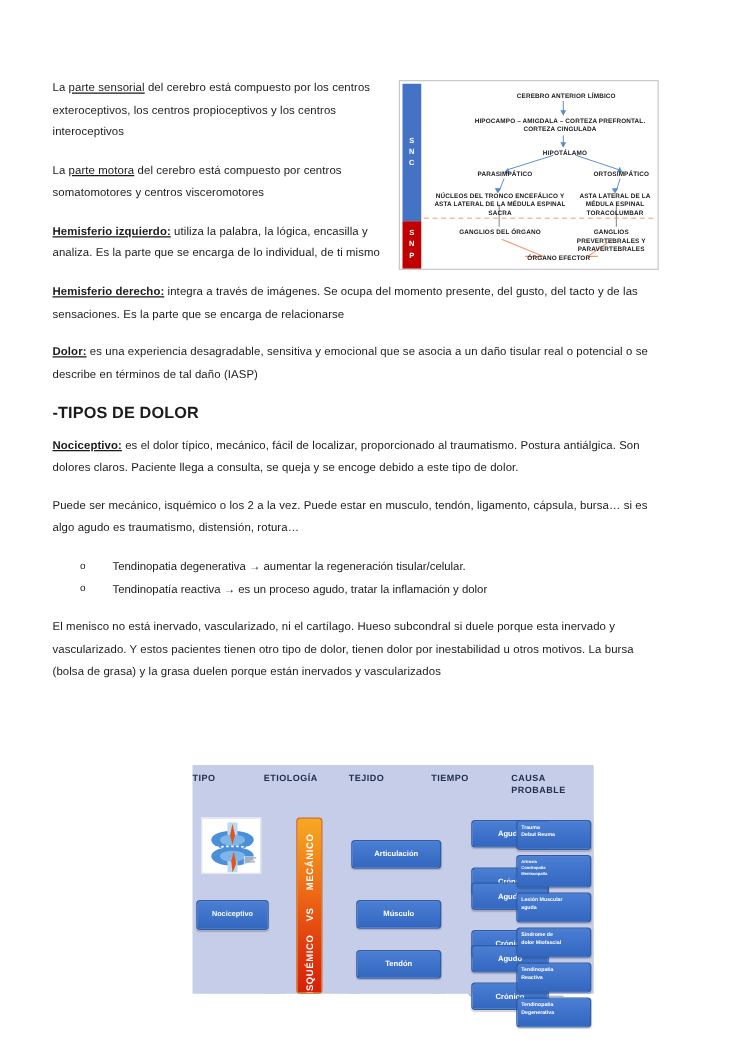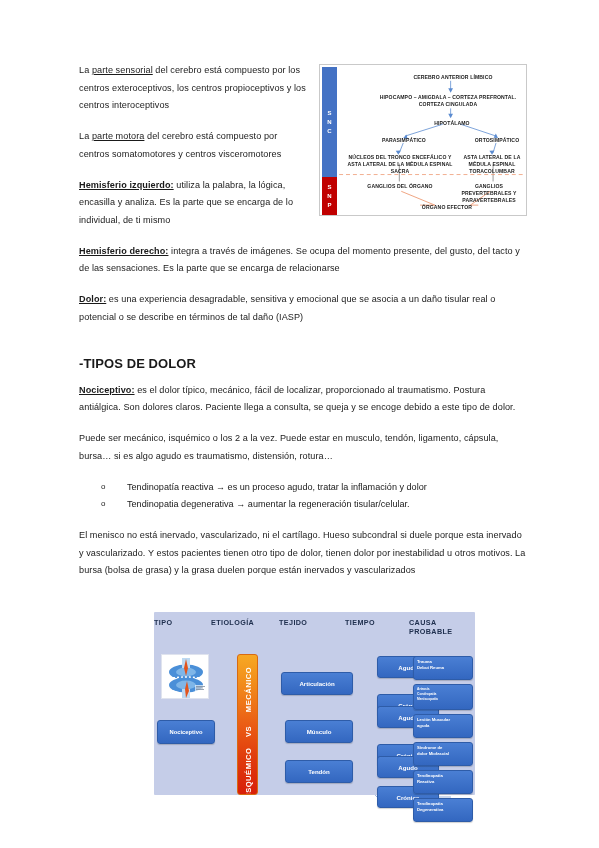--- a/index.html
+++ b/index.html
@@ -11,21 +11,21 @@
     width: 599px; height: 848px;
     font-family: "Liberation Sans", sans-serif;
     color: #1a1a1a;
     overflow: hidden;
     position: relative;
   }
   .page {
     position: relative;
     width: 599px; height: 848px;
     background: #fff;
-    padding: 62px 72px 0 79px;
+    padding: 62px 72px 0 42px;
   }
   p.para {
     font-size: 9.1px;
     line-height: 1.95;
     margin: 0 0 13px 0;
     text-align: left;
     letter-spacing: 0.08px;
   }
   .u { text-decoration: underline; }
   .bu { font-weight: bold; text-decoration: underline; }
@@ -230,32 +230,32 @@
   </div>
 
   <p class="para"><span>La </span><span class="u">parte sensorial</span><span> del cerebro está compuesto por los centros exteroceptivos, los centros propioceptivos y los centros interoceptivos</span></p>
 
   <p class="para"><span>La </span><span class="u">parte motora</span><span> del cerebro está compuesto por centros somatomotores y centros visceromotores</span></p>
 
   <p class="para"><span class="bu">Hemisferio izquierdo:</span><span> utiliza la palabra, la lógica, encasilla y analiza. Es la parte que se encarga de lo individual, de ti mismo</span></p>
 
   <p class="para"><span class="bu">Hemisferio derecho:</span><span> integra a través de imágenes. Se ocupa del momento presente, del gusto, del tacto y de las sensaciones. Es la parte que se encarga de relacionarse</span></p>
 
-  <p class="para" style="margin-bottom:29px;"><span class="bu">Dolor:</span><span> es una experiencia desagradable, sensitiva y emocional que se asocia a un daño tisular real o potencial o se describe en términos de tal daño (IASP)</span></p>
+  <p class="para" style="margin-bottom:13px;"><span class="bu">Dolor:</span><span> es una experiencia desagradable, sensitiva y emocional que se asocia a un daño tisular real o potencial o se describe en términos de tal daño (IASP)</span></p>
 
 
   <div class="heading">-TIPOS DE DOLOR</div>
 
   <p class="para"><span class="bu">Nociceptivo:</span><span> es el dolor típico, mecánico, fácil de localizar, proporcionado al traumatismo. Postura antiálgica. Son dolores claros. Paciente llega a consulta, se queja y se encoge debido a este tipo de dolor.</span></p>
 
   <p class="para"><span>Puede ser mecánico, isquémico o los 2 a la vez. Puede estar en musculo, tendón, ligamento, cápsula, bursa… si es algo agudo es traumatismo, distensión, rotura…</span></p>
 
   <ul class="bl">
+    <li>Tendinopatia degenerativa → aumentar la regeneración tisular/celular.</li>
     <li>Tendinopatía reactiva → es un proceso agudo, tratar la inflamación y dolor</li>
-    <li>Tendinopatia degenerativa → aumentar la regeneración tisular/celular.</li>
   </ul>
 
   <p class="para"><span>El menisco no está inervado, vascularizado, ni el cartílago. Hueso subcondral si duele porque esta inervado y vascularizado. Y estos pacientes tienen otro tipo de dolor, tienen dolor por inestabilidad u otros motivos. La bursa (bolsa de grasa) y la grasa duelen porque están inervados y vascularizados</span></p>
 
 </div>
 
 <div class="flow">
 
   <svg class="fconn" viewBox="0 0 428 195">
     <g stroke="#8aa6d8" stroke-width="0.9" fill="none">

